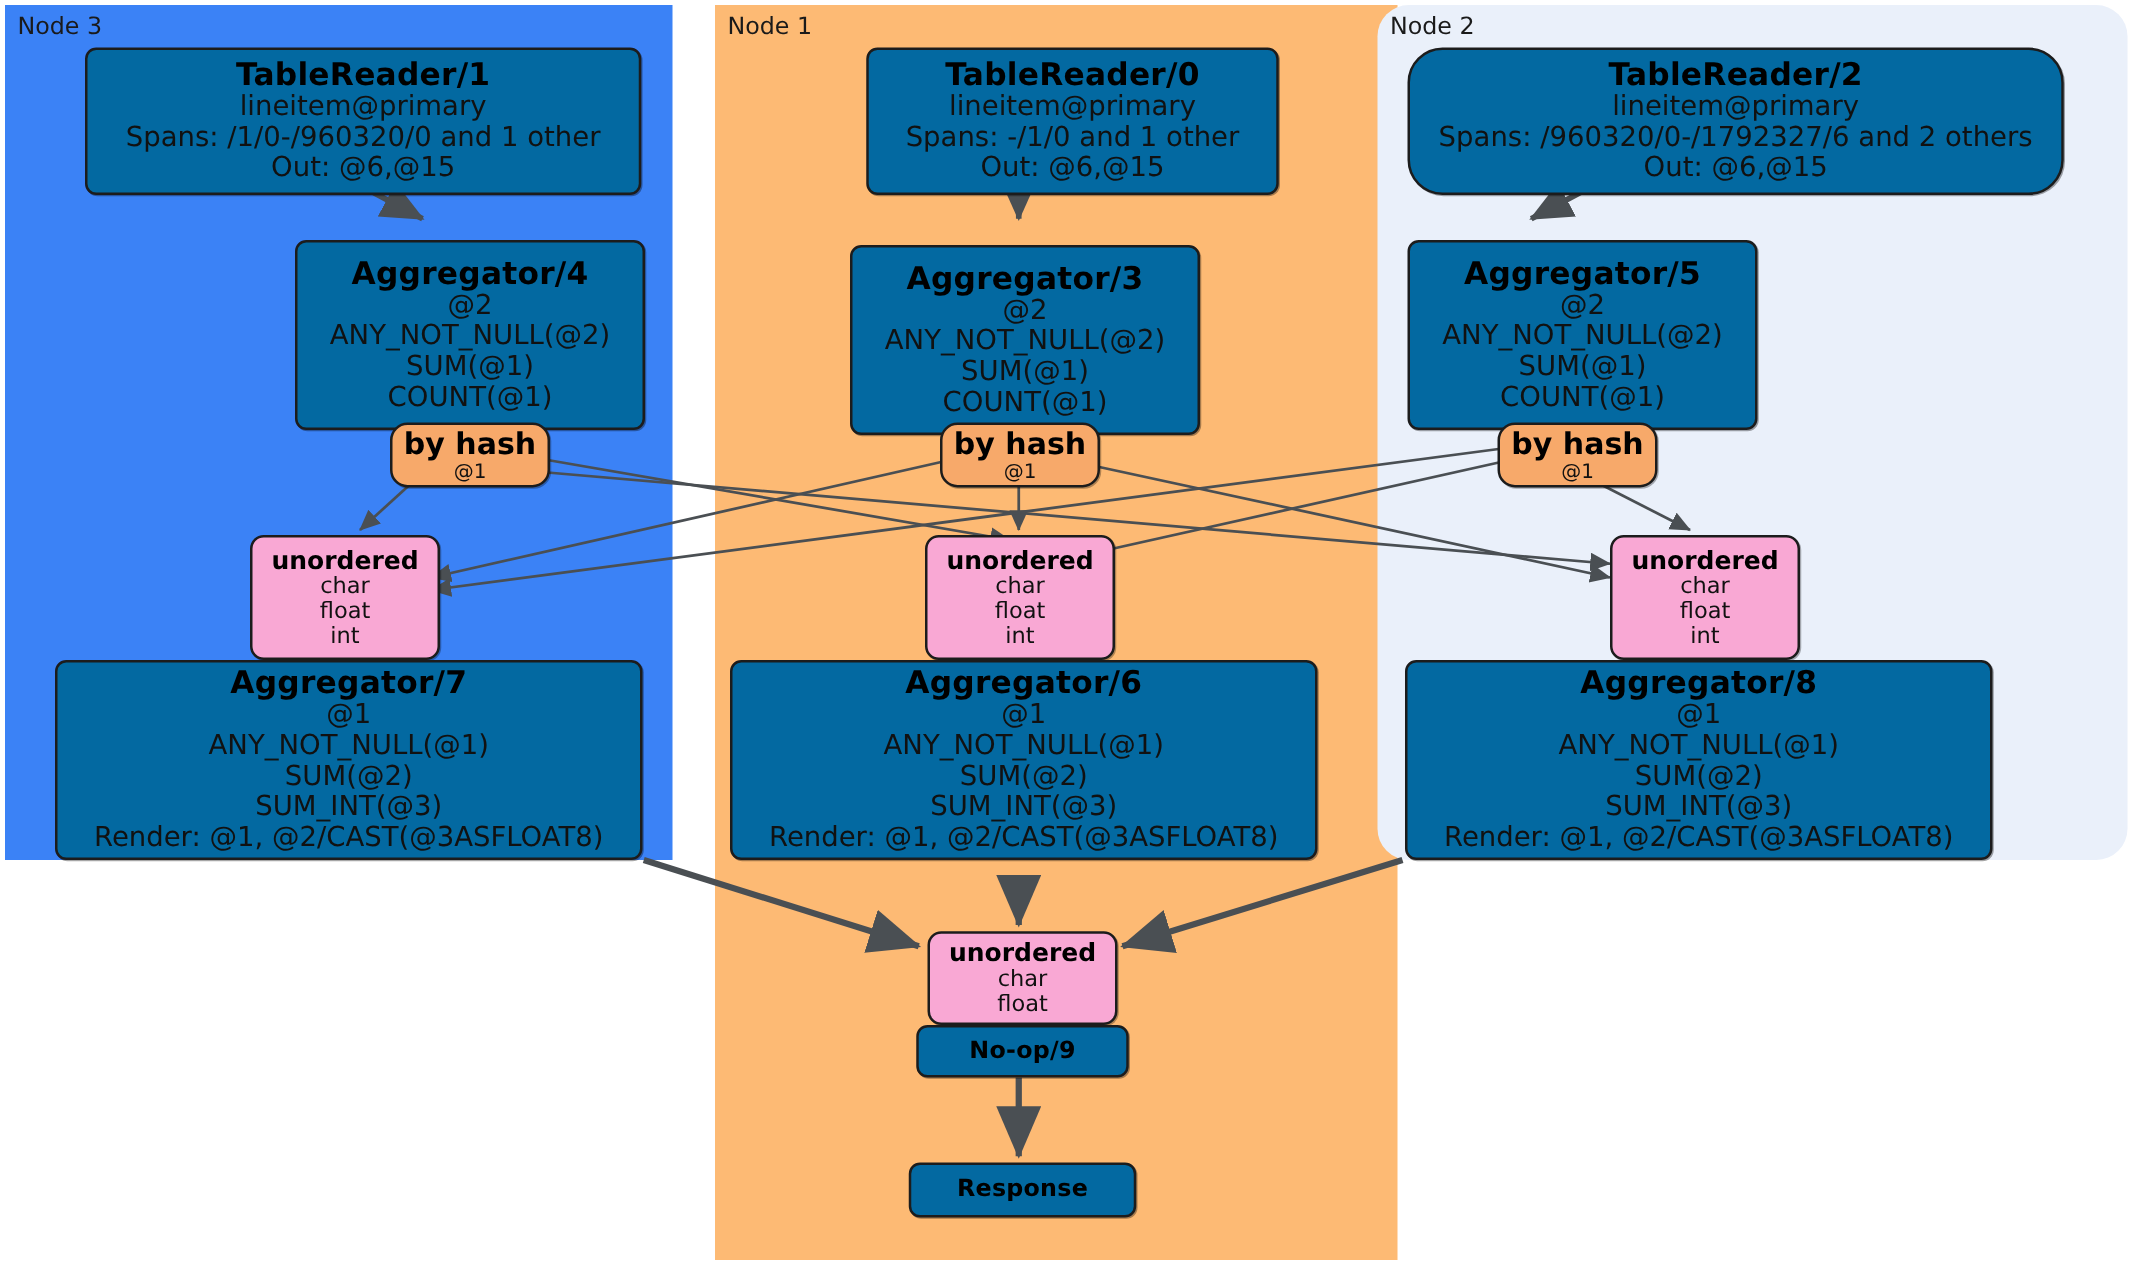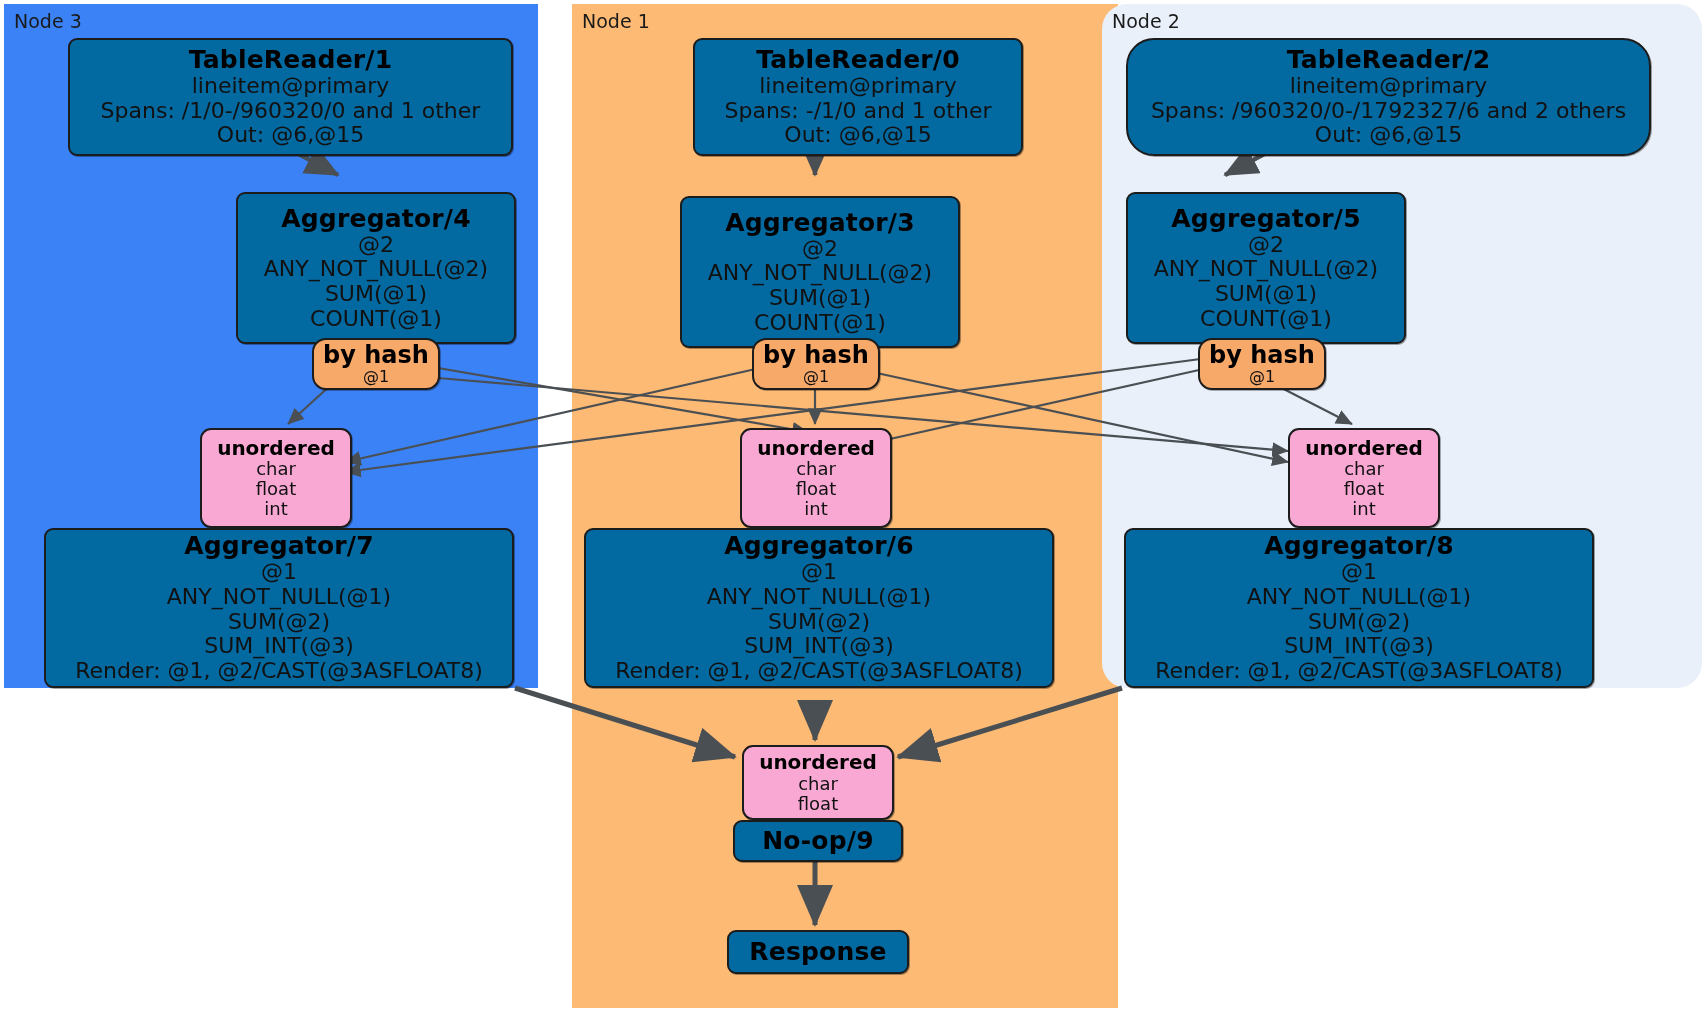--- a/index.html
+++ b/index.html
@@ -42,21 +42,21 @@
   .hash .ttl{font-weight:bold;font-size:24px;color:#000;}
   .hash .ln{font-size:16px;color:#111;}
 
   .unord{
     background:#f9a8d4;border:2px solid #1c1c1c;border-radius:11px;
     box-shadow:1px 1px 0 rgba(0,0,0,.3);
   }
   .unord .ttl{font-weight:bold;font-size:20px;color:#000;}
   .unord .ln{font-size:18px;color:#111;}
 
-  .small .ttl{font-size:25px;}
+  .small .ttl{font-size:19px;}
 </style>
 </head>
 <body>
 
 <div id="stage">
 
   <div class="panel" id="panel-node3">
     <span class="panel-label">Node 3</span>
   </div>
   <div class="panel" id="panel-node1">

